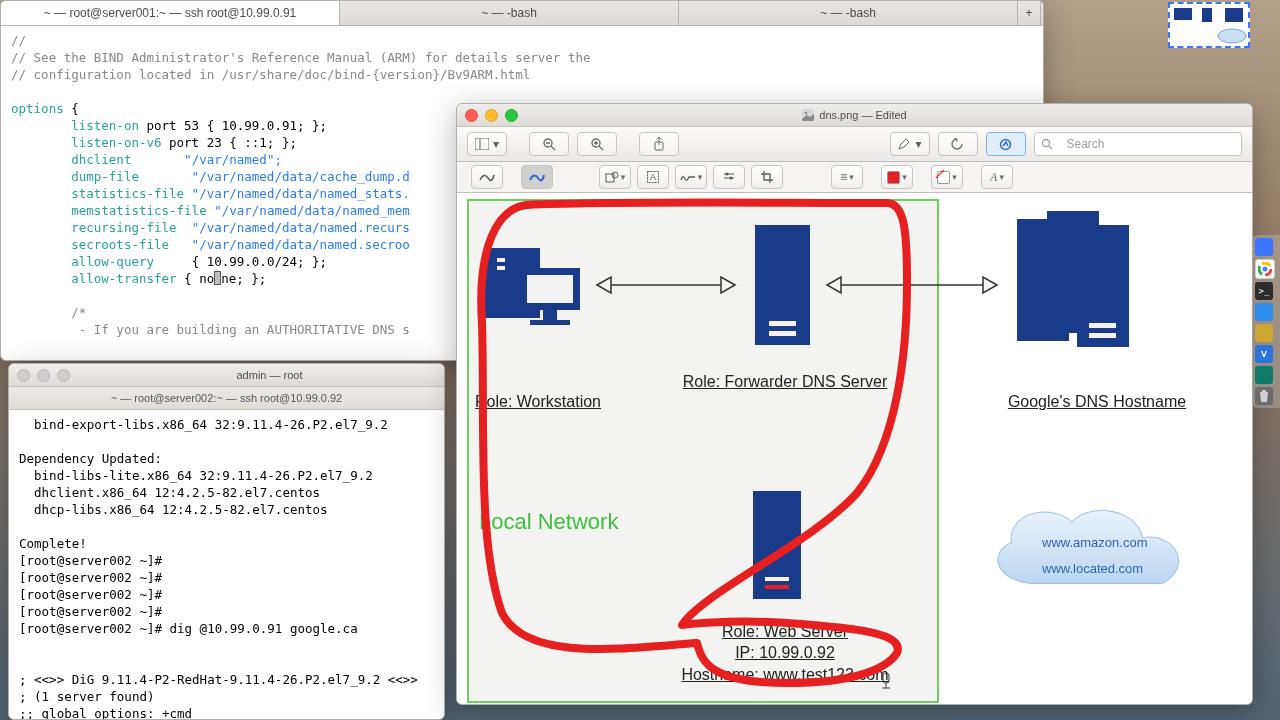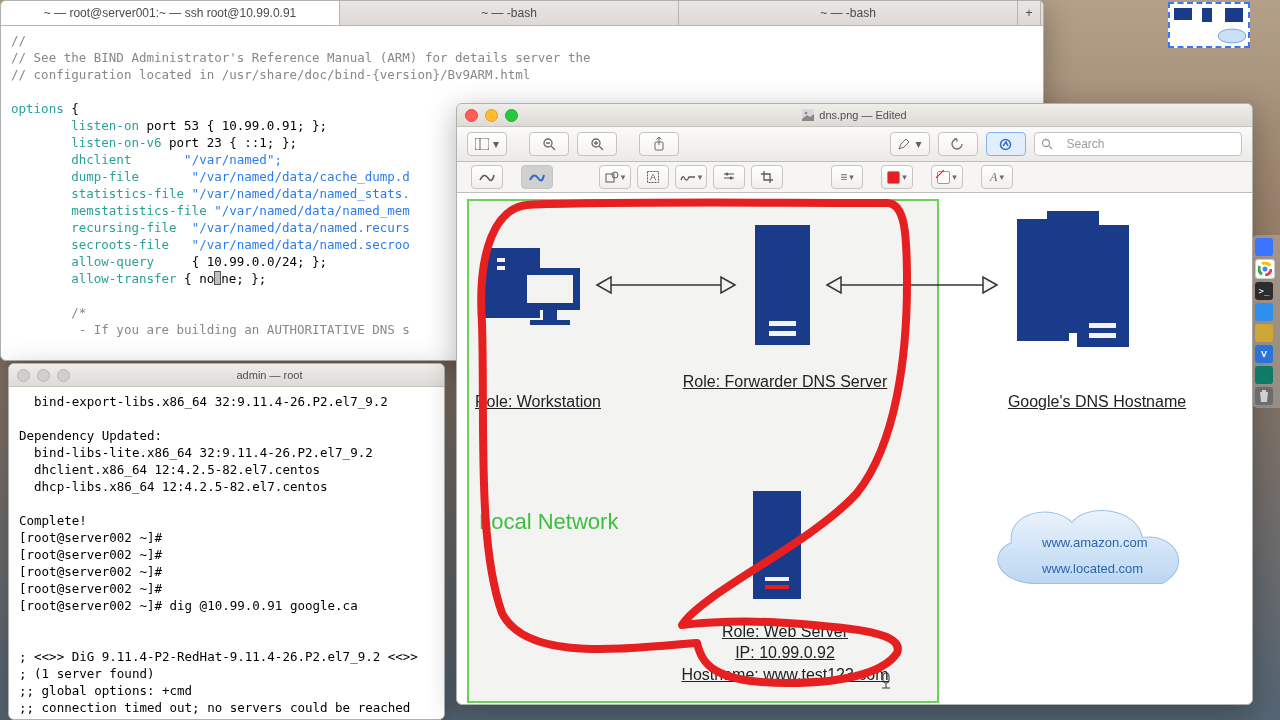--- a/index.html
+++ b/index.html
@@ -99,20 +99,21 @@
 
 <div class="window term2" style="left:8px;">
   <div class="tbar">
     <div class="traffic">
       <div class="dot gray"></div>
       <div class="dot gray"></div>
       <div class="dot gray"></div>
     </div>
     <span style="margin-left:86px">admin — root</span>
   </div>
+  <div class="subtab"><span>~ — root@server002:~ — ssh root@10.99.0.92</span></div>
   <div class="term-body" id="t2body">  bind-export-libs.x86_64 32:9.11.4-26.P2.el7_9.2
 
 Dependency Updated:
   bind-libs-lite.x86_64 32:9.11.4-26.P2.el7_9.2
   dhclient.x86_64 12:4.2.5-82.el7.centos
   dhcp-libs.x86_64 12:4.2.5-82.el7.centos
 
 Complete!
 [root@server002 ~]#
 [root@server002 ~]#

